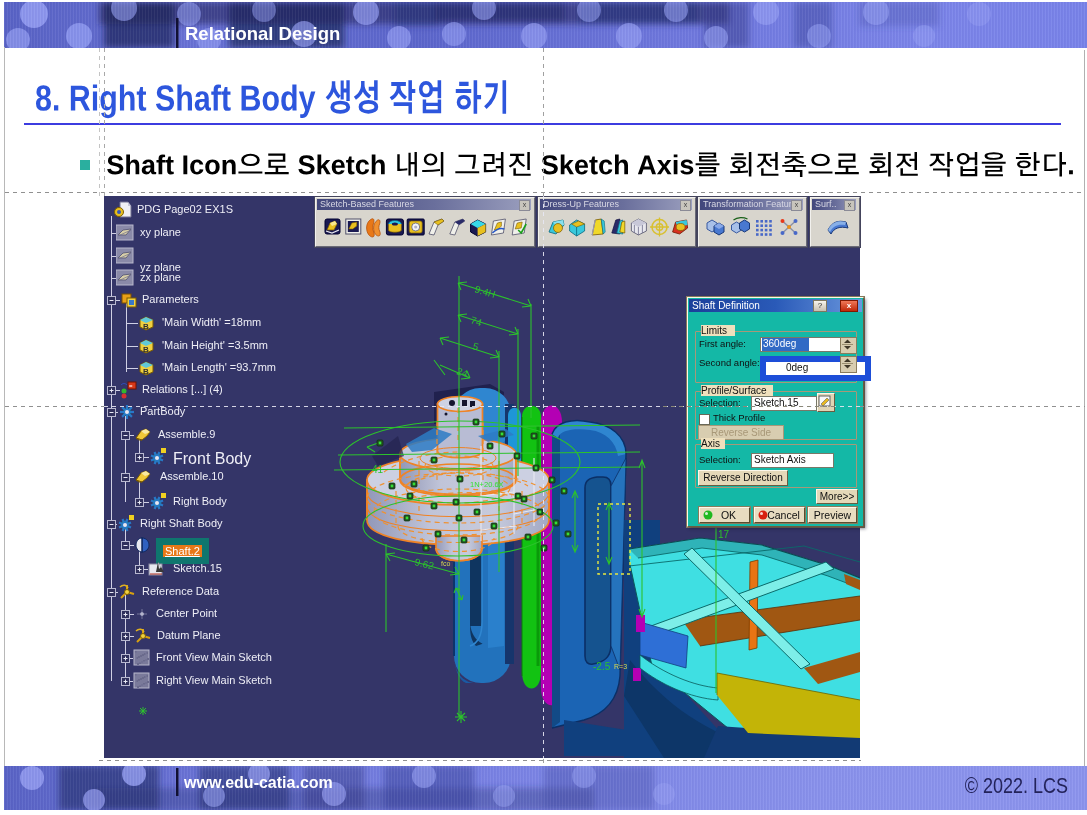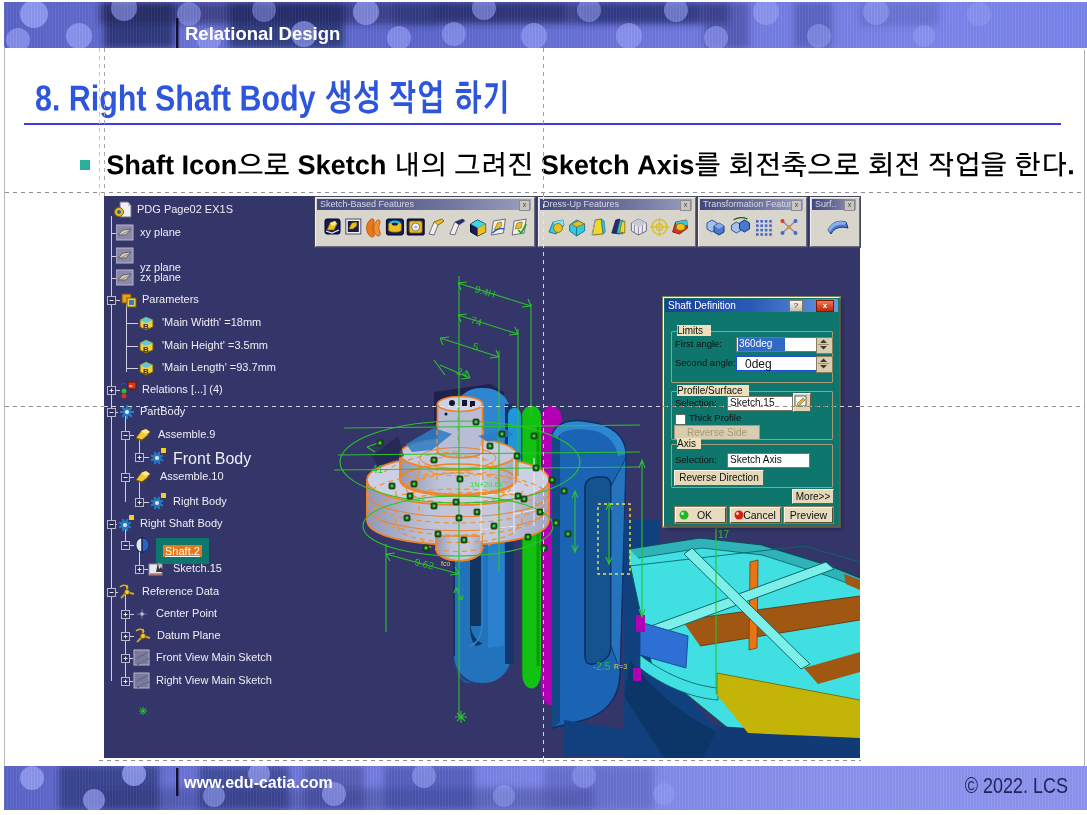--- a/index.html
+++ b/index.html
@@ -732,39 +732,39 @@
       <rect x="9" y="5" width="2" height="2" fill="#6a6a8c"></rect>
       <rect x="12" y="10" width="2" height="2" fill="#6a6a8c"></rect>
       <rect x="2" y="2" width="2" height="2" fill="#6a6a8c"></rect>
       <rect x="5" y="7" width="2" height="2" fill="#6a6a8c"></rect>
       <rect x="8" y="12" width="2" height="2" fill="#6a6a8c"></rect>
       <rect x="11" y="4" width="2" height="2" fill="#6a6a8c"></rect>
       <rect x="14" y="9" width="2" height="2" fill="#6a6a8c"></rect>
       <rect x="3" y="3" width="10" height="10" fill="none" stroke="#7a7a9c"></rect>
     </svg>
 <div class="abs" style="left:52px;top:478px;color:#eeeef6;font-size:11px;white-space:nowrap;">Right View Main Sketch</div>
-<div class="abs" style="left:559px;top:101px;width:175px;height:228px;background:#0f766e;border-top:1px solid #fdf8ea;border-left:1px solid #fdf8ea;border-right:1.5px solid #6a5c40;border-bottom:1.5px solid #6a5c40;box-shadow:2px 2px 3px rgba(20,20,40,0.45), 0 0 0 1px #8a7c5c;font-size:9.5px;color:#101010;">
+<div class="abs" style="left:583px;top:101px;width:175px;height:228px;background:#14b8a6;border-top:1px solid #fdf8ea;border-left:1px solid #fdf8ea;border-right:1.5px solid #6a5c40;border-bottom:1.5px solid #6a5c40;box-shadow:2px 2px 3px rgba(20,20,40,0.45), 0 0 0 1px #8a7c5c;font-size:9.5px;color:#101010;">
 <div class="abs" style="left:1px;top:1px;right:1px;height:13px;background:linear-gradient(90deg,#1a3f9a 0%,#2a5ab8 50%,#6a97dd 100%);">
         <div class="abs" style="left:3px;top:0.5px;font-size:10px;color:#ffffff;">Shaft Definition</div>
         <div class="abs" style="left:124px;top:1px;width:12px;height:10px;background:linear-gradient(#f8f4ec,#c8c0b0);border:1px solid #807860;font-size:8px;line-height:9px;text-align:center;color:#303030;">?</div>
         <div class="abs" style="left:151px;top:1px;width:16px;height:10px;background:linear-gradient(#f07858,#c02808);border:1px solid #801800;color:#fff;font-size:8px;line-height:9px;text-align:center;font-weight:bold;">x</div>
       </div>
 <div class="abs" style="left:7px;top:33px;width:160px;height:50px;border:1px solid #a89878;border-radius:1px;"></div>
       <div class="abs" style="left:13px;top:27px;width:34px;background:#efe0bd;font-size:10px;">Limits</div>
 <div class="abs" style="left:11px;top:40px;">First angle:</div>
 <div class="abs" style="left:72px;top:39px;width:79px;height:13px;background:#ffffff;border:1px solid #787868;">
         <div class="abs" style="left:1px;top:0px;width:46px;height:12.5px;background:#316ac5;color:#fff;font-size:10px;padding-left:1px;">360deg</div>
       </div>
 <div class="abs" style="left:152px;top:39px;width:15px;height:15px;background:#d8cdb0;border:1px solid #8a7c5c;"><svg width="13" height="13" viewBox="0 0 13 13">
           <path d="M3 5 L6.5 1.5 L10 5 Z" fill="#403828"></path>
           <path d="M3 8 L6.5 11.5 L10 8 Z" fill="#403828"></path>
           <path d="M1 6.5 L12 6.5" stroke="#9a8e70"></path>
         </svg></div>
 <div class="abs" style="left:11px;top:59px;">Second angle:</div>
-<div class="abs" style="left:72px;top:58px;width:79px;height:13px;background:#ffffff;border:1px solid #1d4ed8;font-size:12px;padding-left:8px;">0deg</div>
+<div class="abs" style="left:72px;top:58px;width:79px;height:13px;background:#ffffff;border:6px solid #1d4ed8;font-size:10px;padding-left:20px;">0deg</div>
 <div class="abs" style="left:152px;top:58px;width:15px;height:15px;background:#d8cdb0;border:1px solid #8a7c5c;"><svg width="13" height="13" viewBox="0 0 13 13">
           <path d="M3 5 L6.5 1.5 L10 5 Z" fill="#403828"></path>
           <path d="M3 8 L6.5 11.5 L10 8 Z" fill="#403828"></path>
           <path d="M1 6.5 L12 6.5" stroke="#9a8e70"></path>
         </svg></div>
 <div class="abs" style="left:7px;top:93px;width:160px;height:47px;border:1px solid #a89878;border-radius:1px;"></div>
       <div class="abs" style="left:13px;top:87px;width:72px;background:#efe0bd;font-size:10px;">Profile/Surface</div>
 <div class="abs" style="left:11px;top:99px;">Selection:</div>
 <div class="abs" style="left:63px;top:98px;width:62px;height:13px;background:#ffffff;border:1px solid #787868;font-size:10px;padding-left:2px;">Sketch.15</div>
 <div class="abs" style="left:129px;top:95px;width:16px;height:17px;background:#e0d4b4;border-top:1px solid #fdf8ea;border-left:1px solid #fdf8ea;border-right:1px solid #6a5c40;border-bottom:1px solid #6a5c40;"><svg width="14" height="15" viewBox="0 0 14 15">

